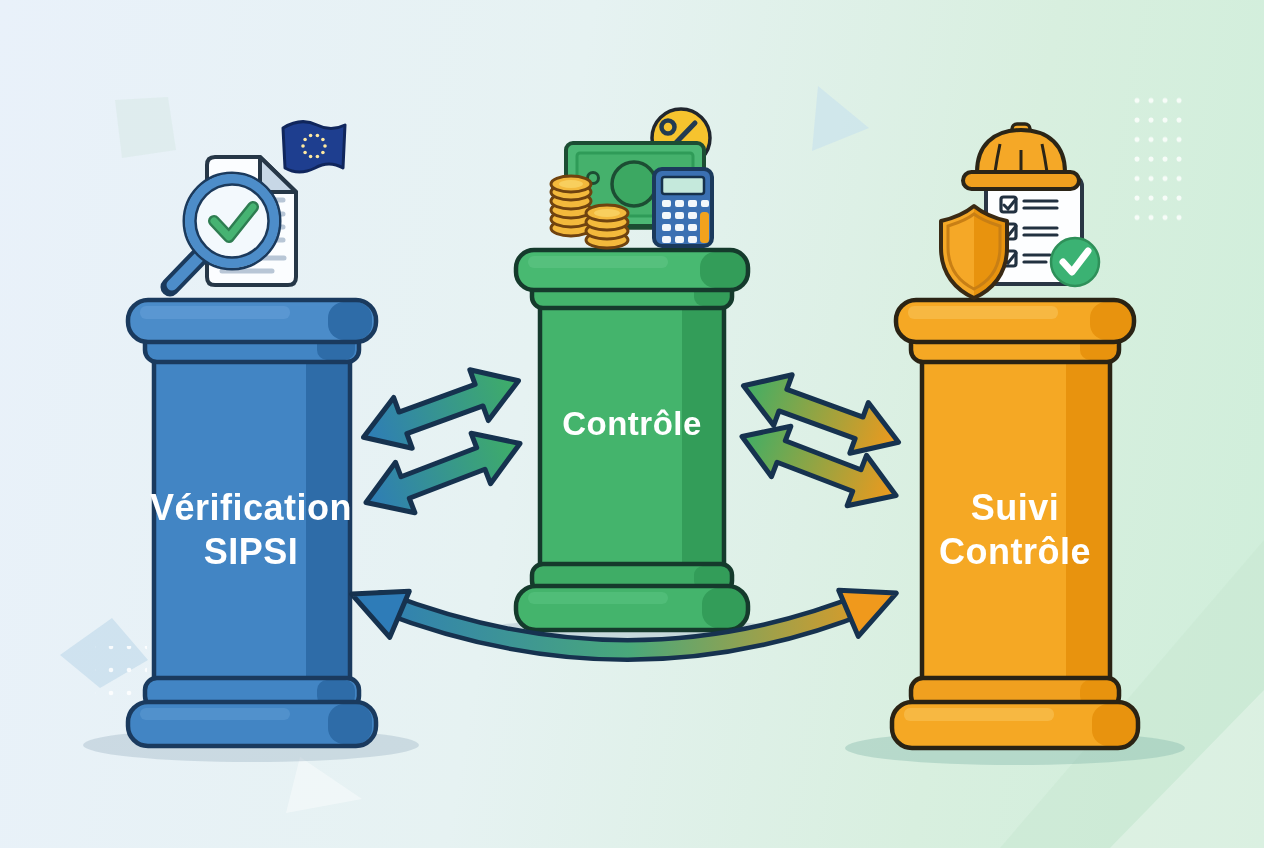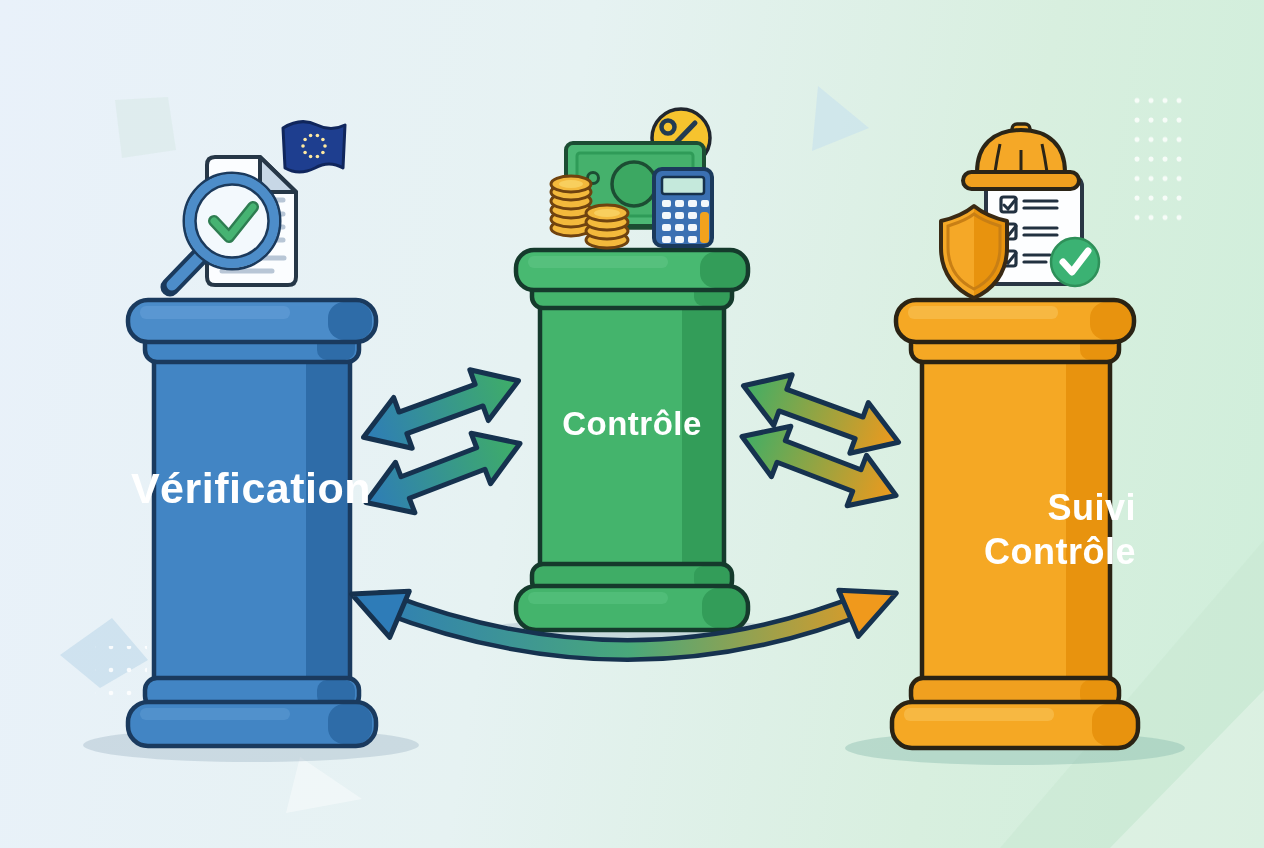--- a/index.html
+++ b/index.html
@@ -263,24 +263,25 @@
       <path d="M974,214 C983,221 994,224 1000,226 L1000,247 C1000,269 988,282 974,289 C960,282 948,269 948,247 L948,226 C954,224 965,221 974,214 Z" fill="none" stroke="#C87F15" stroke-width="3"></path>
       <path d="M974,206 C985,215 998,219 1007,221 L1007,248 C1007,274 992,290 974,298 C956,290 941,274 941,248 L941,221 C950,219 963,215 974,206 Z" fill="none" stroke="#3A2A14" stroke-width="4" stroke-linejoin="round"></path>
     </g>
     <g>
       <circle cx="1075" cy="262" r="24" fill="#3BB273" stroke="#2E9059" stroke-width="2.5"></circle>
       <path d="M1063,262 l9,10 16,-21" fill="none" stroke="#FFFFFF" stroke-width="7" stroke-linecap="round" stroke-linejoin="round"></path>
     </g>
   </g>
 </svg>
 
-<div class="pillar-label" style="left:128px;top:462px;width:246px;font-size:43px;">
+<div class="pillar-label" style="left:128px;top:486px;width:246px;font-size:36px;">
   <span>Vérification</span>
+  <span>SIPSI</span>
 </div>
 <div class="pillar-label" style="left:505px;top:404px;width:254px;font-size:33px;text-align:center;">
   <span>Contrôle</span>
 </div>
-<div class="pillar-label" style="left:894px;top:486px;width:242px;font-size:36px;text-align:right;">
+<div class="pillar-label" style="left:894px;top:486px;width:242px;font-size:36px;">
   <span>Suivi</span>
   <span>Contrôle</span>
 </div>
 
 </div>
 
 </body></html>

